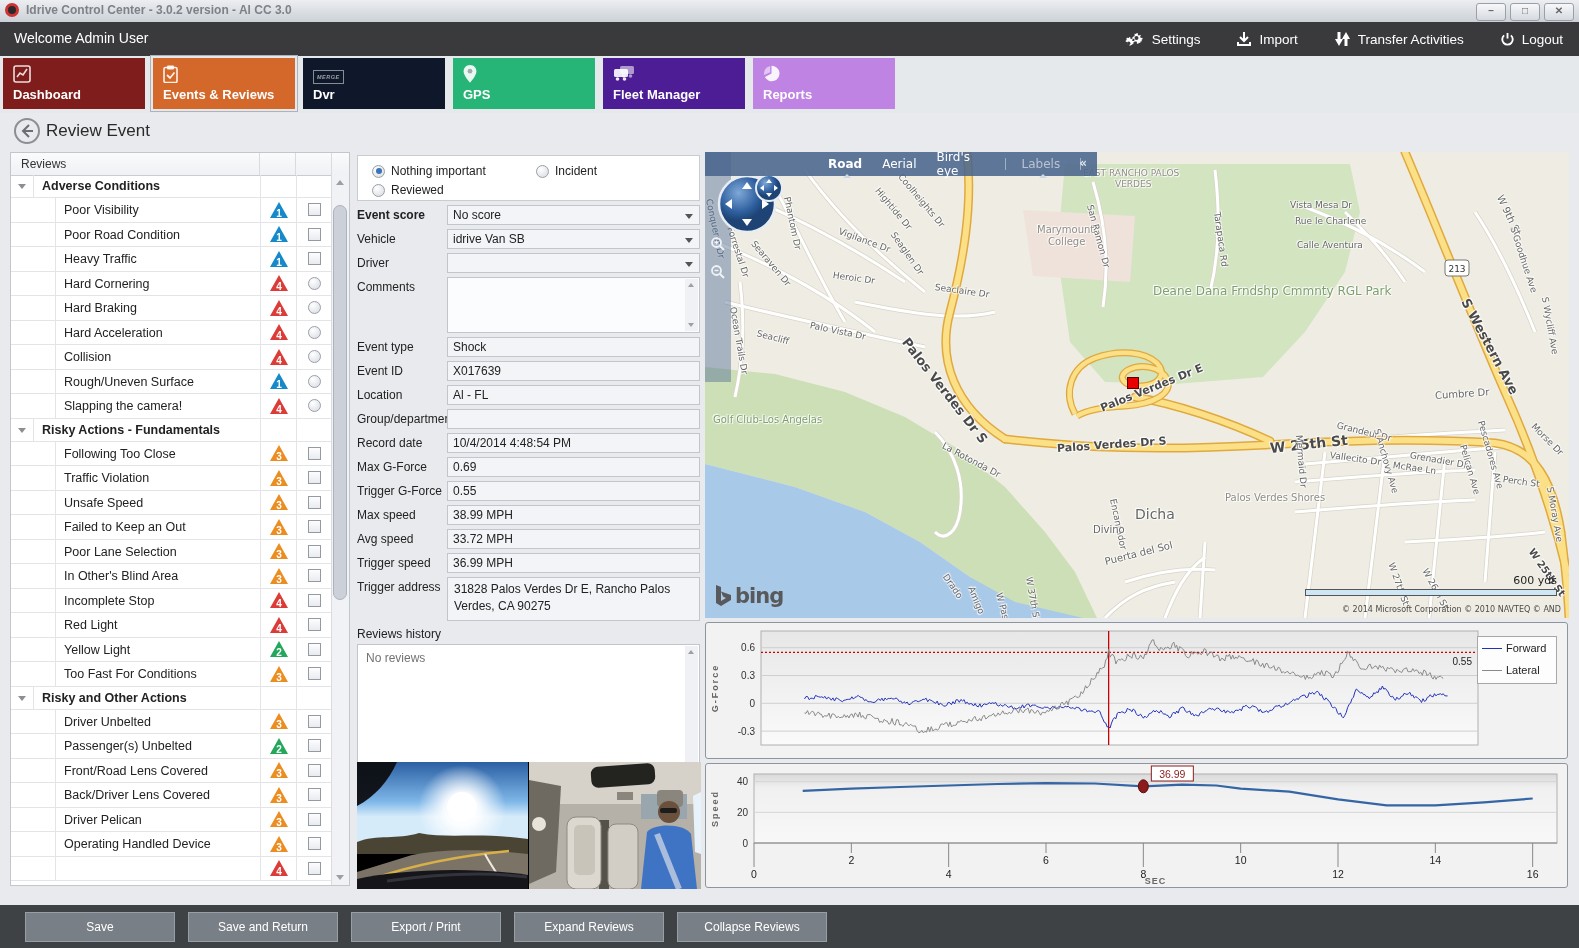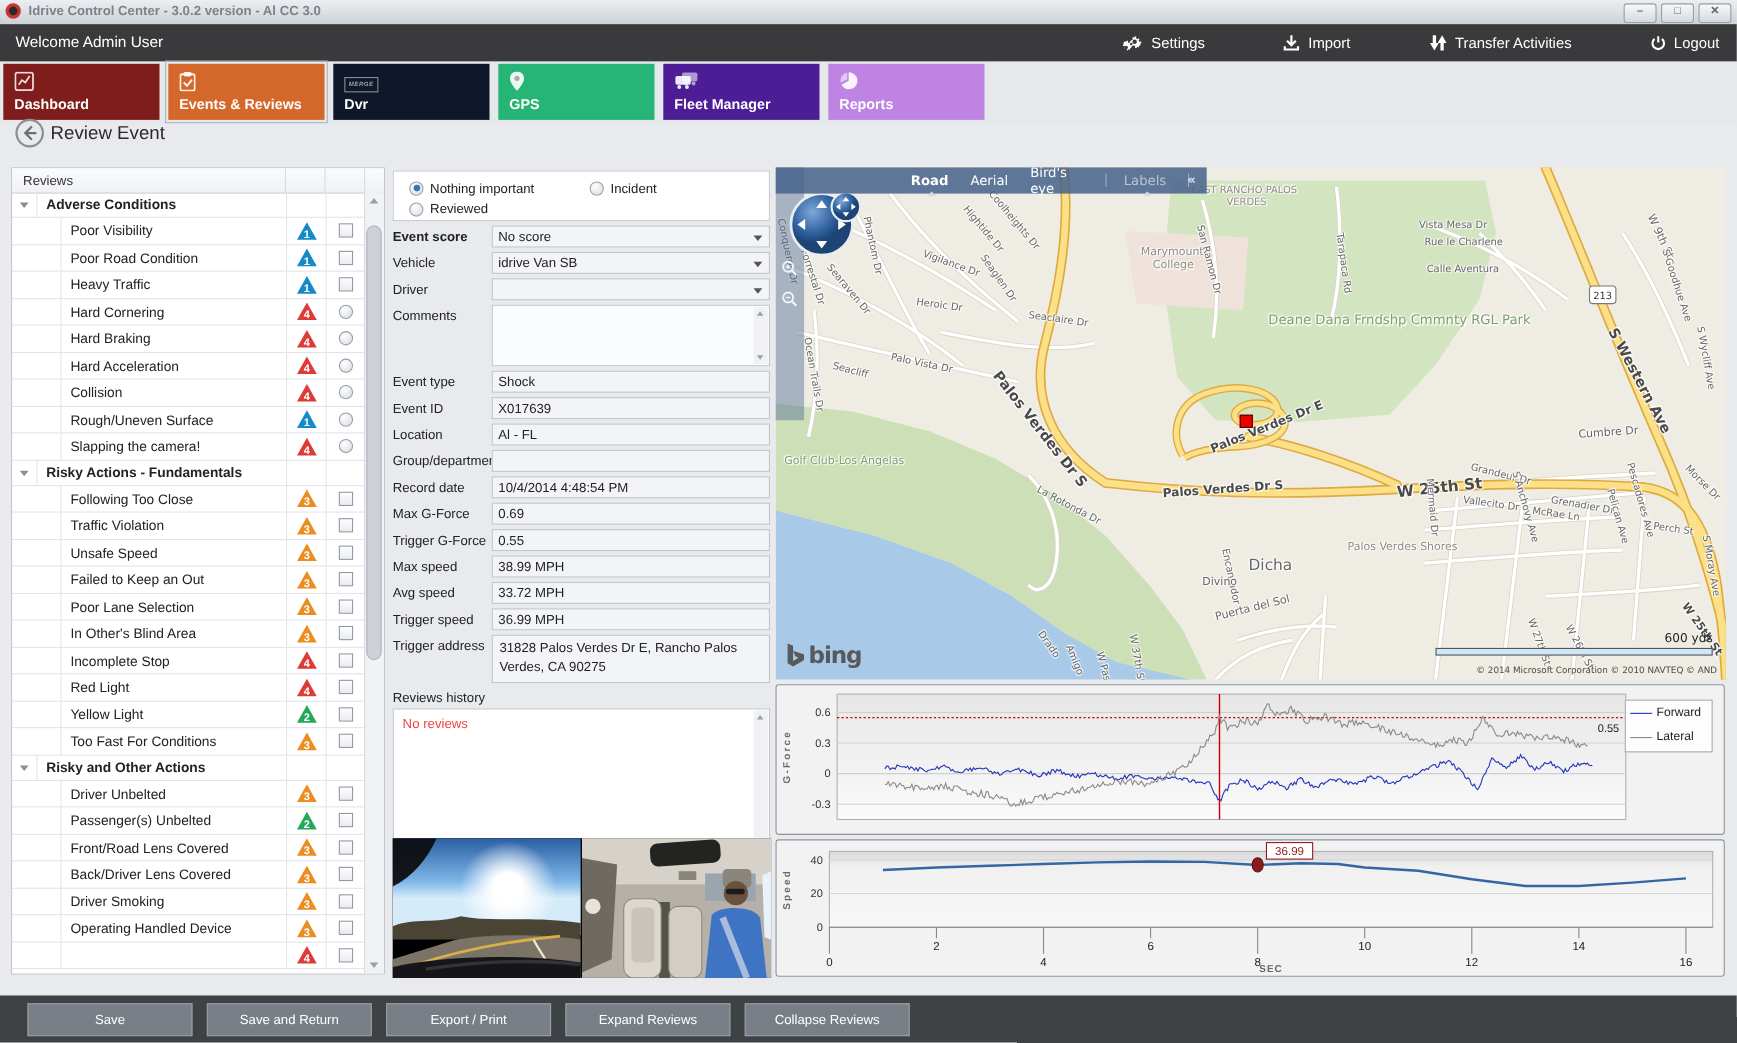--- a/index.html
+++ b/index.html
@@ -6,33 +6,33 @@
   #app{position:relative;width:1579px;height:948px;background:#e8eaed;overflow:hidden;}
   
   #titlebar{position:absolute;left:0;top:0;width:1579px;height:22px;background:linear-gradient(#eceef1,#ccd1d7);border-bottom:1px solid #b8bdc4;}
   #app-icon{position:absolute;left:5px;top:3px;width:14px;height:14px;border-radius:50%;border:3px solid #c33;background:#2a2a2a;box-sizing:border-box;}
   #title-text{position:absolute;left:26px;top:3px;font-size:12px;font-weight:bold;color:#7e8288;}
   #win-controls{position:absolute;right:5px;top:3px;display:flex;gap:4px;}
   .win-btn{width:28px;height:16px;border:1px solid #9aa0a8;border-radius:3px;background:linear-gradient(#f7f8fa,#d5d9df);color:#666;font-size:10px;font-weight:bold;text-align:center;line-height:14px;}
   
   #topbar{position:absolute;left:0;top:22px;width:1579px;height:34px;background:#3a3a3c;color:#fff;}
   #welcome{position:absolute;left:14px;top:8px;font-size:14px;}
-  #hdr-actions{position:absolute;right:16px;top:0;height:34px;display:flex;gap:35px;}
+  #hdr-actions{position:absolute;right:16px;top:0;height:34px;display:flex;}
   .hdr-action{display:flex;align-items:center;gap:7px;margin-left:36px;font-size:13.5px;color:#fff;}
   .hdr-ico{display:inline-flex;align-items:center;}
   
   #tabbar{position:absolute;left:0;top:56px;width:1579px;height:57px;background:#e6e9ec;}
   #tabs{position:absolute;left:3px;top:2px;display:flex;gap:8px;}
   .tab{position:relative;width:142px;height:51px;color:#fff;}
   .tab.sel{outline:1px solid #aeb3ba;outline-offset:2px;}
   .tab .tlabel{position:absolute;left:10px;bottom:7px;font-size:13px;font-weight:bold;}
   .tab .tico{position:absolute;left:10px;top:7px;height:18px;}
   .merge-box{border:1px solid #878c92;color:#9aa0a6;font-size:5.5px;font-weight:bold;letter-spacing:.5px;padding:3px 3px;font-style:italic;}
   
-  #pagehead{position:absolute;left:0;top:103px;width:1579px;height:37px;}
+  #pagehead{position:absolute;left:0;top:113px;width:1579px;height:37px;}
   #back-btn{position:absolute;left:14px;top:5px;width:26px;height:26px;border:2px solid #8a8f96;border-radius:50%;box-sizing:border-box;color:#6a6f76;text-align:center;}
   #page-title{position:absolute;left:46px;top:8px;font-size:17px;color:#2a2a2a;}
   
   #grid{position:absolute;left:10px;top:152px;width:340px;height:734px;background:#fff;border:1px solid #c3c7cc;box-sizing:border-box;overflow:hidden;}
   #grid-head{height:22px;border-bottom:1px solid #c9ccd1;background:linear-gradient(#fafbfc,#eff1f4);display:flex;}
   #grid-head .gh-label{flex:1;font-size:12px;color:#333;padding:4px 0 0 10px;}
   #grid-head .gh-col{width:35px;border-left:1px solid #d9dbe0;}
   #grid-head .gh-sb{width:17px;border-left:1px solid #d9dbe0;}
   #tree{position:absolute;left:0;top:22px;right:17px;bottom:0;}
   .trow{display:flex;border-bottom:1px solid #e2e4e8;box-sizing:border-box;}
@@ -68,21 +68,21 @@
   .inputbox{height:20px;background:#f3f4f7;border:1px solid #c2c6cc;box-sizing:border-box;font-size:12px;color:#222;padding:2px 5px 0 5px;white-space:nowrap;overflow:hidden;}
   .selbox{position:relative;}
   .selbox:after{content:"";position:absolute;right:6px;top:8px;border-left:4px solid transparent;border-right:4px solid transparent;border-top:5px solid #555;}
   .tallbox{height:56px;background:#fbfcfd;border:1px solid #c2c6cc;box-sizing:border-box;position:relative;}
   .multibox{height:44px;background:#f3f4f7;border:1px solid #c2c6cc;box-sizing:border-box;font-size:12px;color:#222;padding:3px 6px;line-height:1.4;white-space:normal;}
   .mini-sb{position:absolute;right:1px;top:1px;bottom:1px;width:13px;background:#f0f1f4;}
   .mini-sb i.up,.mini-sb i.dn{position:absolute;left:3px;border-left:3.5px solid transparent;border-right:3.5px solid transparent;}
   .mini-sb i.up{top:4px;border-bottom:4px solid #9aa0a8;}
   .mini-sb i.dn{bottom:4px;border-top:4px solid #9aa0a8;}
   #rh-label{font-size:12px;color:#222;margin:6px 0 3px 0;}
-  #rh-box{height:150px;background:#fff;border:1px solid #c2c6cc;box-sizing:border-box;position:relative;font-size:12px;color:#ef4444;padding:6px 8px;}
+  #rh-box{height:150px;background:#fff;border:1px solid #c2c6cc;box-sizing:border-box;position:relative;font-size:12px;color:#737373;padding:6px 8px;}
   #thumbs{position:absolute;left:357px;top:762px;width:344px;height:127px;display:flex;gap:1px;background:#000;}
   
   #map{position:absolute;left:705px;top:152px;width:864px;height:466px;background:#efede3;overflow:hidden;}
   #map-label-layer{position:absolute;left:0;top:0;width:864px;height:466px;pointer-events:none;}
   .map-label{position:absolute;white-space:nowrap;font-family:"DejaVu Sans",sans-serif;color:#666;transform-origin:0 50%;text-shadow:0 0 2px #fff,0 0 2px #fff,1px 1px 1px #fff,-1px -1px 1px #fff;}
   #map-modes{position:absolute;left:0;top:0;width:392px;height:24px;background:rgba(72,100,140,.87);display:flex;align-items:center;color:#fff;font-family:"DejaVu Sans",sans-serif;font-size:12px;padding-left:78px;box-sizing:border-box;}
   .mmode{margin-right:20px;position:relative;}
   .mmode.sel{font-weight:bold;margin-left:45px;}
   .mmode.sel:after,.mmode.dim:after{content:"";position:absolute;left:45%;bottom:-7px;border-left:4px solid transparent;border-right:4px solid transparent;border-bottom:4px solid #cfd9e6;}
   .mmode.dim{color:#b9c3d2;}
@@ -583,21 +583,21 @@
               <text x="10" y="15.5" text-anchor="middle" font-size="10" font-weight="bold" fill="#fff" font-family="Liberation Sans">3</text>
             </svg>
           </span>
           <span class="t-ctrl">
             <span class="cb"></span>
           </span>
         </div>
         <div class="trow item">
           <span class="t-gut"></span>
           <span class="t-ind"></span>
-          <span class="t-label">Driver Smoking</span>
+          <span class="t-label">Driver Pelican</span>
           <span class="t-icon">
             <svg width="20" height="18" viewBox="0 0 20 18">
               <path d="M10 1 L19 17 H1 Z" fill="#EB8D21"></path>
               <text x="10" y="15.5" text-anchor="middle" font-size="10" font-weight="bold" fill="#fff" font-family="Liberation Sans">3</text>
             </svg>
           </span>
           <span class="t-ctrl">
             <span class="cb"></span>
           </span>
         </div>

